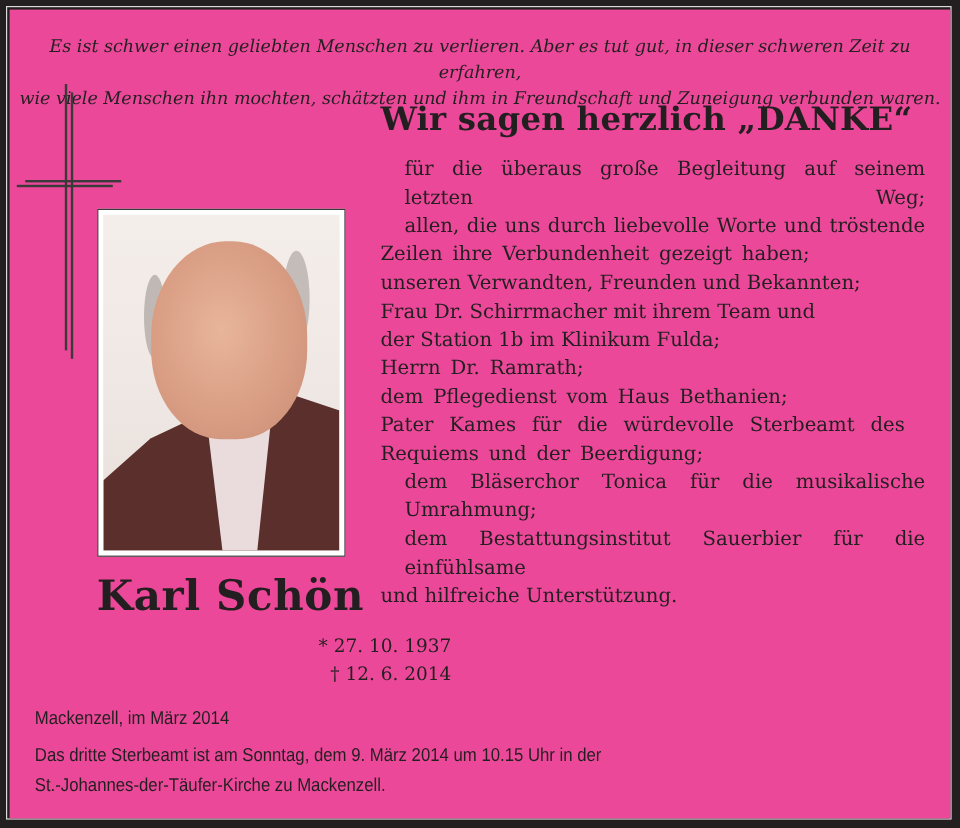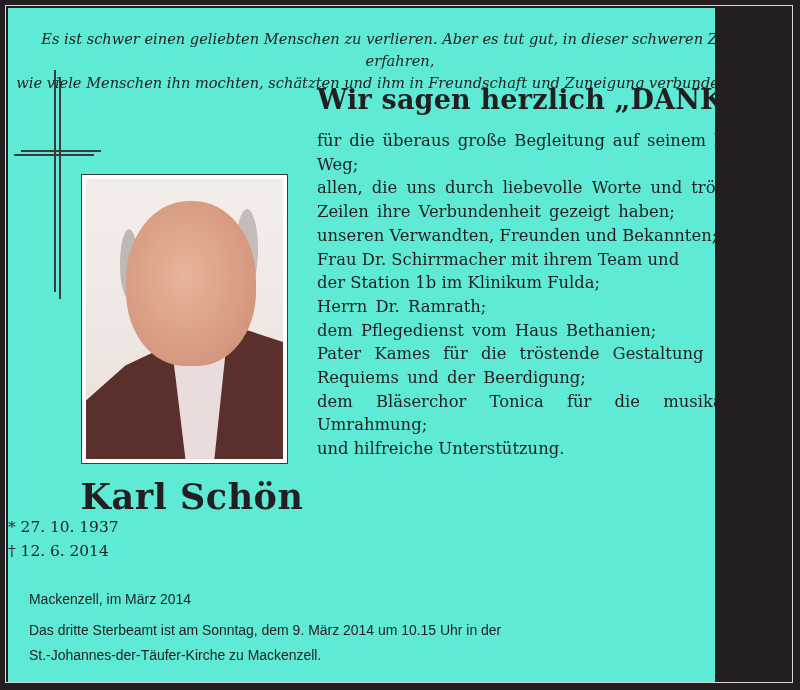--- a/index.html
+++ b/index.html
@@ -11,39 +11,39 @@
   }
   .frame-outer {
     position: absolute; left: 4px; top: 4px; width: 792px; height: 682px;
     background: #231f20;
   }
   .frame-line {
     position: absolute; left: 5px; top: 5px; width: 788px; height: 678px;
     border: 1px solid #d9d9d9; box-sizing: border-box;
   }
   .page {
-    position: absolute; left: 8px; top: 8px; width: 707px; height: 674px;
-    background: #5eead4;
+    position: absolute; left: 8px; top: 8px; width: 784px; height: 674px;
+    background: #ec4899;
   }
   .motto {
     position: absolute; left: 0; top: 20px; width: 784px;
     text-align: center; font-style: italic; font-size: 14.6px; line-height: 22px;
     color: #231f20;
   }
   .cross-line { position: absolute; background: #3a3a3a; }
   .title {
     position: absolute; left: 309px; top: 76px;
     font-weight: bold; font-size: 27px; letter-spacing: 0.2px; white-space: nowrap;
   }
   .thanks {
     position: absolute; left: 309px; top: 121px; width: 454px;
     font-size: 16.4px; line-height: 23.7px;
   }
   .thanks .ln { display: block; white-space: nowrap; }
-  .thanks .just { text-align: justify; text-align-last: justify; white-space: normal; }
+  .thanks .just { text-align: justify; text-align-last: justify; white-space: normal; margin-left: 20px; }
   .photo-frame {
     position: absolute; left: 73px; top: 166px; width: 207px; height: 290px;
     border: 1px solid #3a3a3a; box-sizing: border-box; background: #fff; padding: 4px;
   }
   .photo {
     width: 100%; height: 100%; position: relative; overflow: hidden;
     background: linear-gradient(180deg, #f4eeea 0%, #eee6e2 60%, #e7ddd8 100%);
   }
   .photo .jacket {
     position: absolute; left: 0; bottom: 0; width: 197px; height: 130px;
@@ -66,22 +66,22 @@
   }
   .photo .hair-r {
     position: absolute; left: 150px; top: 30px; width: 22px; height: 80px;
     background: #c4bcb8; border-radius: 50%;
   }
   .name {
     position: absolute; left: 0; top: 468px; width: 368px; text-align: center;
     font-weight: bold; font-size: 35px; letter-spacing: 0.5px;
   }
   .dates {
-    position: absolute; left: 0; width: 368px; text-align: left;
-    font-size: 15.4px; line-height: 22px;
+    position: absolute; left: 0; width: 368px; text-align: right;
+    font-size: 15.4px; line-height: 22px; margin-top: 11px;
   }
   .family {
     position: absolute; left: 368px; top: 506px;
     font-weight: bold; font-size: 18px; line-height: 24px; white-space: nowrap;
   }
   .family span { display: block; }
   .footer {
     position: absolute; left: 21px; font-family: "Liberation Sans Narrow", "Liberation Sans", sans-serif;
     font-size: 15.5px; white-space: nowrap; transform-origin: left top;
   }
@@ -110,23 +110,24 @@
 
   <div class="thanks">
     <span class="ln just">für die überaus große Begleitung auf seinem letzten Weg;</span>
     <span class="ln just">allen, die uns durch liebevolle Worte und tröstende</span>
     <span class="ln" style="word-spacing:3px">Zeilen ihre Verbundenheit gezeigt haben;</span>
     <span class="ln">unseren Verwandten, Freunden und Bekannten;</span>
     <span class="ln">Frau Dr. Schirrmacher mit ihrem Team und</span>
     <span class="ln">der Station 1b im Klinikum Fulda;</span>
     <span class="ln" style="word-spacing:3px">Herrn Dr. Ramrath;</span>
     <span class="ln" style="word-spacing:3px">dem Pflegedienst vom Haus Bethanien;</span>
-    <span class="ln" style="word-spacing:8px">Pater Kames für die tröstende Gestaltung des</span>
+    <span class="ln" style="word-spacing:8px">Pater Kames für die würdevolle Sterbeamt des</span>
     <span class="ln" style="word-spacing:3px">Requiems und der Beerdigung;</span>
     <span class="ln just">dem Bläserchor Tonica für die musikalische Umrahmung;</span>
+    <span class="ln just">dem Bestattungsinstitut Sauerbier für die einfühlsame</span>
     <span class="ln">und hilfreiche Unterstützung.</span>
   </div>
 
   <div class="photo-frame">
     <div class="photo" role="img" aria-label="Portrait photo of Karl Schön">
       <div class="hair-l"></div>
       <div class="hair-r"></div>
       <div class="jacket"></div>
       <div class="shirt"></div>
       <div class="head"></div>

